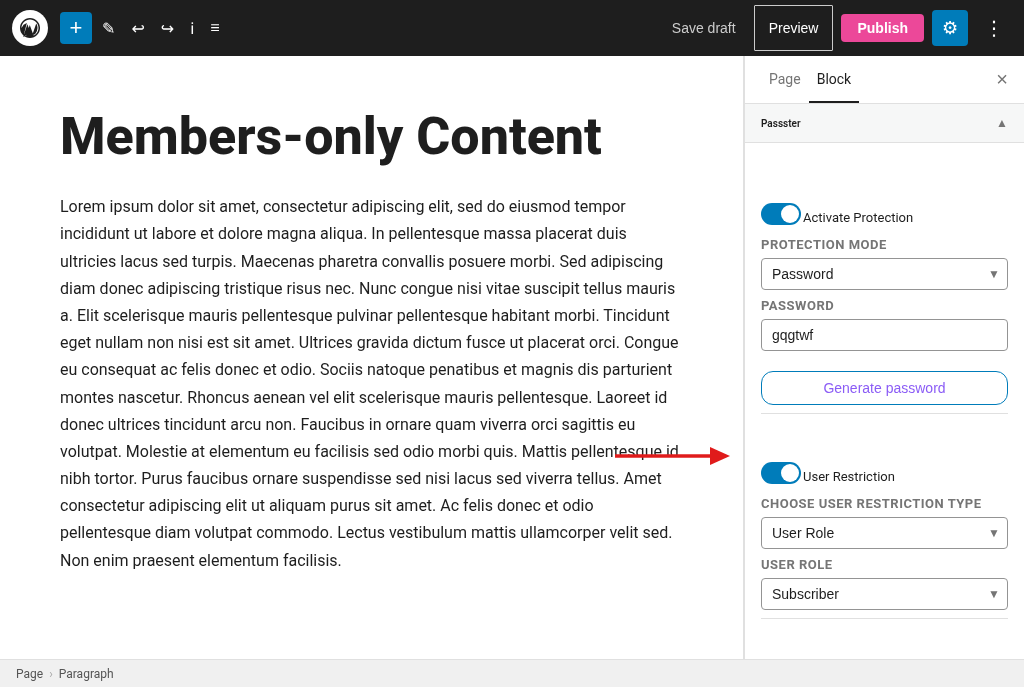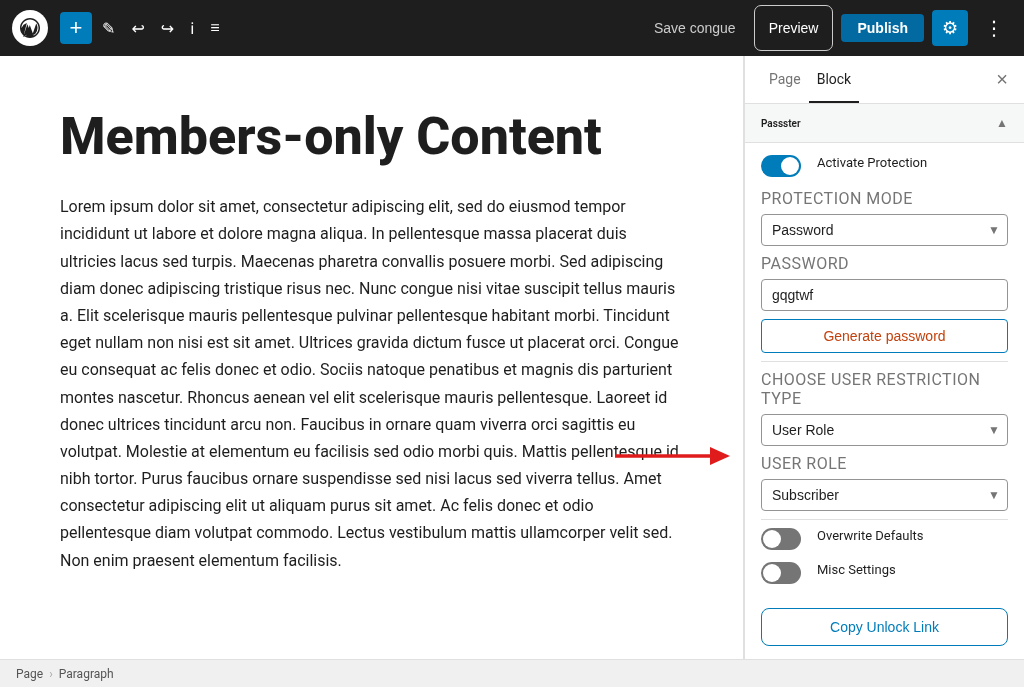--- a/index.html
+++ b/index.html
@@ -25,24 +25,24 @@
       width: 32px; height: 32px; background: #007cba; border: none; border-radius: 4px;
       color: #fff; font-size: 22px; cursor: pointer; display: flex; align-items: center; justify-content: center;
     }
     .toolbar-spacer { flex: 1; }
     .toolbar-right { display: flex; align-items: center; gap: 8px; }
     .toolbar-save-draft {
       background: none; border: none; color: #ccc; cursor: pointer; font-size: 14px; padding: 6px 10px;
     }
     .toolbar-preview {
       background: none; border: 1px solid #ccc; color: #fff; cursor: pointer; font-size: 14px;
-      padding: 14px 14px; border-radius: 7px;
+      padding: 14px 14px; border-radius: 1px;
     }
     .toolbar-publish {
-      background: #0369a1; border: none; color: #fff; cursor: pointer; font-size: 14px;
+      background: #ec4899; border: none; color: #fff; cursor: pointer; font-size: 14px;
       padding: 6px 16px; border-radius: 4px; font-weight: 600;
     }
     .toolbar-settings-btn {
       background: #007cba; border: none; color: #fff; cursor: pointer; font-size: 18px;
       width: 36px; height: 36px; border-radius: 4px; display: flex; align-items: center; justify-content: center;
     }
     .toolbar-more-btn {
       background: none; border: none; color: #fff; cursor: pointer; font-size: 20px;
       padding: 4px 8px;
     }
@@ -97,21 +97,21 @@
     .panel-section-title {
       font-size: 10px; font-weight: 600; color: #1e1e1e;
     }
     .panel-section-chevron { font-size: 12px; color: #757575; }
 
     
     .panel-content { padding: 12px 16px; }
 
     
     .toggle-row {
-      display: flex; align-items: flex-start; gap: 16px; margin-bottom: 12px;
+      display: flex; align-items: flex-end; gap: 2px; margin-bottom: 12px; margin-top: 48px;
     }
     .toggle-label { font-size: 13px; color: #1e1e1e; }
 
     
     .toggle-switch {
       position: relative; width: 40px; height: 22px; flex-shrink: 0; cursor: pointer;
     }
     .toggle-track {
       position: absolute; top: 0; left: 0; right: 0; bottom: 0;
       border-radius: 11px; transition: background 0.2s;
@@ -120,41 +120,41 @@
     .toggle-track.off { background: #757575; }
     .toggle-thumb {
       position: absolute; top: 2px; width: 18px; height: 18px;
       background: #fff; border-radius: 50%; transition: left 0.2s;
     }
     .toggle-track.on .toggle-thumb { left: 20px; }
     .toggle-track.off .toggle-thumb { left: 2px; }
 
     
     .field-label {
-      font-size: 16px; font-weight: 400; color: #757575; text-transform: uppercase;
+      font-size: 13px; font-weight: 700; color: #757575; text-transform: uppercase;
       letter-spacing: 0.5px; margin-bottom: 6px; margin-top: 8px;
     }
 
     
     .field-select, .field-input {
       width: 100%; border: 1px solid #949494; border-radius: 4px;
       padding: 7px 10px; font-size: 14px; color: #1e1e1e; background: #fff;
       outline: none; cursor: pointer;
     }
     .field-select { appearance: none; -webkit-appearance: none; padding-right: 28px; }
     .select-wrapper { position: relative; }
     .select-arrow {
       position: absolute; right: 8px; top: 50%; transform: translateY(-50%);
       pointer-events: none; font-size: 12px; color: #757575;
     }
 
     
     .generate-btn {
-      width: 100%; margin-top: 8px; padding: 8px 12px; border: 1px solid #007cba;
-      background: #fff; color: #c2410c; border-radius: 4px; cursor: pointer; font-size: 14px;
+      width: 100%; margin-top: 20px; padding: 8px 12px; border: 1px solid #007cba;
+      background: #fff; color: #8b5cf6; border-radius: 12px; cursor: pointer; font-size: 14px;
       font-weight: 500;
     }
 
     
     .copy-link-btn {
       width: 100%; margin-top: 12px; padding: 10px 12px; border: 1px solid #007cba;
       background: #fff; color: #007cba; border-radius: 8px; cursor: pointer; font-size: 14px;
       font-weight: 500;
     }
 
@@ -188,21 +188,21 @@
     </svg>
   </div>
   <button class="toolbar-add-btn">+</button>
   <button class="toolbar-btn" style="font-size:16px;">✎</button>
   <button class="toolbar-btn" style="font-size:16px;">↩</button>
   <button class="toolbar-btn" style="font-size:16px;">↪</button>
   <button class="toolbar-btn" style="font-size:16px;">ℹ</button>
   <button class="toolbar-btn" style="font-size:16px;">≡</button>
   <div class="toolbar-spacer"></div>
   <div class="toolbar-right">
-    <button class="toolbar-save-draft">Save congue</button>
+    <button class="toolbar-save-draft">Save draft</button>
     <button class="toolbar-preview">Preview</button>
     <button class="toolbar-publish">Publish</button>
     <button class="toolbar-settings-btn">⚙</button>
     <button class="toolbar-more-btn">⋮</button>
   </div>
 </div>
 
 <div class="content-wrapper">
 
   <div class="editor-area">
@@ -258,20 +258,28 @@
         
         <div class="field-label">PASSWORD</div>
         <input type="text" class="field-input" value="gqgtwf" style="">
 
         
         <button class="generate-btn">Generate password</button>
 
         <div class="divider"></div>
 
         
+        <div class="toggle-row">
+          <label class="toggle-switch">
+            <div class="toggle-track on">
+              <div class="toggle-thumb"></div>
+            </div>
+          </label>
+          <span class="toggle-label">User Restriction</span>
+        </div>
 
         
         <div class="field-label">CHOOSE USER RESTRICTION TYPE</div>
         <div class="select-wrapper">
           <select class="field-select">
             <option>User Role</option>
             <option>Email</option>
             <option>All Users</option>
           </select>
           <span class="select-arrow">▼</span>

